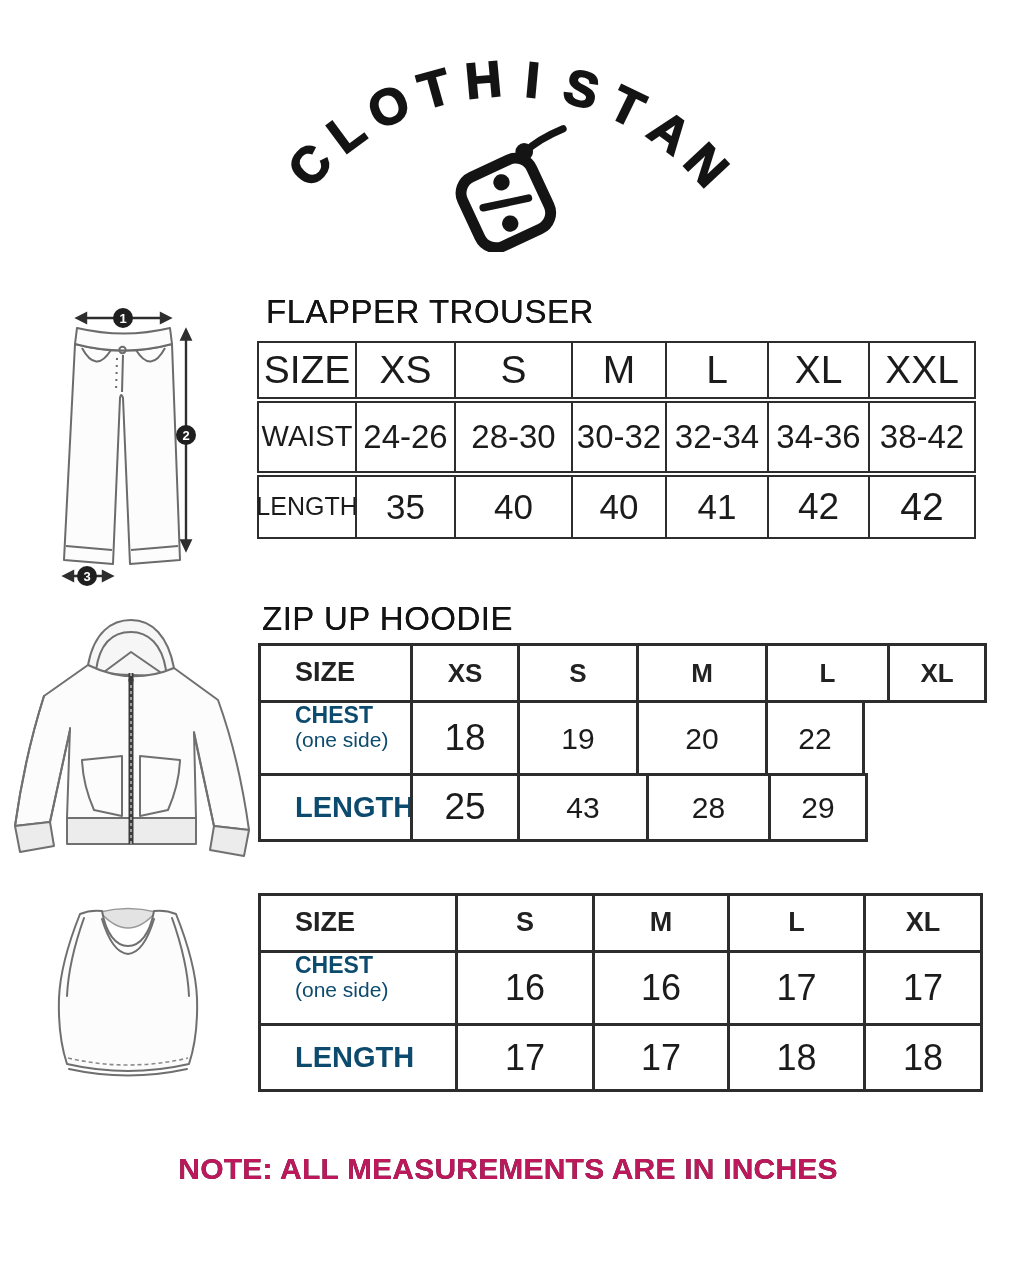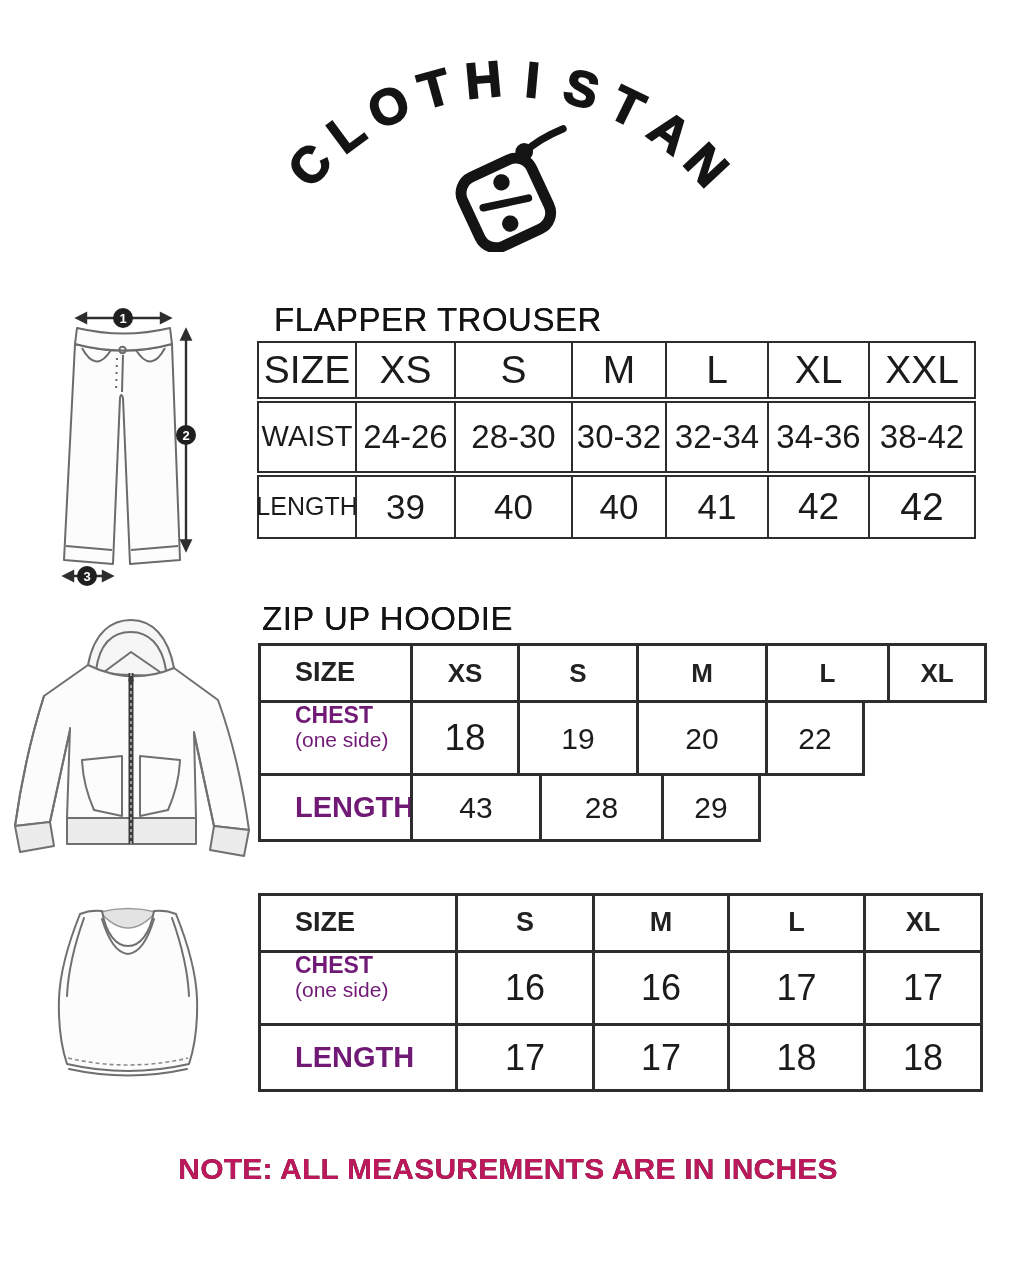--- a/index.html
+++ b/index.html
@@ -49,21 +49,21 @@
   .t2{left:258px;top:643px;}
   .t3{left:258px;top:893px;}
   .t2 .c0{width:155px}.t2 .c1{width:110px}.t2 .c2{width:122px}.t2 .c3{width:132px}
   .t2 .c4{width:125px}.t2 .c5{width:100px}
   .t3 .c0{width:200px}.t3 .c1{width:140px}.t3 .c2{width:138px}.t3 .c3{width:139px}.t3 .c4{width:120px}
   .t2 .rh,.t3 .rh{height:60px;}
   .t2 .rc,.t3 .rc{height:76px;}
   .t2 .rl,.t3 .rl{height:69px;}
   .t2 .rh .cell,.t3 .rh .cell{font-weight:bold;font-size:26px;color:#222;}
   .t3 .rh .cell{font-size:27px;}
-  .t2 .lblcell,.t3 .lblcell{justify-content:flex-start;padding-left:34px;font-weight:bold;color:#701a75;}
+  .t2 .lblcell,.t3 .lblcell{justify-content:flex-start;padding-left:34px;font-weight:bold;color:#0c4a6e;}
   .t2 .rh .lblcell,.t3 .rh .lblcell{font-size:27px;}
   .chest{flex-direction:column;align-items:flex-start;}
   .chest .l1{font-size:23px;font-weight:bold;}
   .chest .l2{font-size:21px;font-weight:normal;}
   .t2 .rl .lblcell,.t3 .rl .lblcell{font-size:29px;}
   .t2 .val{font-size:30px;}
   .t2 .rc .c1,.t2 .rl .c1{font-size:37px;}
   .t3 .val{font-size:36px;}
   
   .illus{position:absolute;}
@@ -133,21 +133,21 @@
   <g>
     <circle cx="103" cy="18" r="10" fill="#1f1f1f"></circle>
     <text x="103" y="22.5" text-anchor="middle" font-size="13" font-weight="bold" fill="#ffffff">1</text>
     <circle cx="166" cy="135" r="10" fill="#1f1f1f"></circle>
     <text x="166" y="139.5" text-anchor="middle" font-size="13" font-weight="bold" fill="#ffffff">2</text>
     <circle cx="67" cy="276" r="10" fill="#1f1f1f"></circle>
     <text x="67" y="280.5" text-anchor="middle" font-size="13" font-weight="bold" fill="#ffffff">3</text>
   </g>
 </svg>
 
-<h2 class="sec-title title-trouser" style="margin:12px;">FLAPPER TROUSER</h2>
+<h2 class="sec-title title-trouser" style="margin:4px;">FLAPPER TROUSER</h2>
 
 <div class="tbl t1">
   <div class="row rh">
     <div class="cell c0">SIZE</div>
     <div class="cell c1">XS</div>
     <div class="cell c2">S</div>
     <div class="cell c3">M</div>
     <div class="cell c4">L</div>
     <div class="cell c5">XL</div>
     <div class="cell c6">XXL</div>
@@ -156,21 +156,21 @@
     <div class="cell c0 lbl">WAIST</div>
     <div class="cell c1">24-26</div>
     <div class="cell c2">28-30</div>
     <div class="cell c3">30-32</div>
     <div class="cell c4">32-34</div>
     <div class="cell c5">34-36</div>
     <div class="cell c6">38-42</div>
   </div>
   <div class="row rl">
     <div class="cell c0 lbl">LENGTH</div>
-    <div class="cell c1">39</div>
+    <div class="cell c1">35</div>
     <div class="cell c2">40</div>
     <div class="cell c3">40</div>
     <div class="cell c4">41</div>
     <div class="cell c5">42</div>
     <div class="cell c6">42</div>
   </div>
 </div>
 
 <svg class="illus illus-hoodie" width="250" height="272" viewBox="0 0 250 272">
   <g stroke="#707070" stroke-width="2" fill="#fcfcfc" stroke-linejoin="round" stroke-linecap="round">
@@ -208,20 +208,21 @@
       <span class="l1">CHEST</span>
       <span class="l2">(one side)</span>
     </div>
     <div class="cell c1 val">18</div>
     <div class="cell c2 val">19</div>
     <div class="cell c3 val">20</div>
     <div class="cell c5 val">22</div>
   </div>
   <div class="row rl">
     <div class="cell c0 lblcell">LENGTH</div>
+    <div class="cell c1 val">25</div>
     <div class="cell c3 val">43</div>
     <div class="cell c4 val">28</div>
     <div class="cell c5 val">29</div>
   </div>
 </div>
 
 <svg class="illus illus-tank" width="200" height="226" viewBox="0 0 200 226">
   <path d="M72,20 Q100,13 128,20 Q100,52 72,20 Z" fill="#e3e3e3" stroke="#9a9a9a" stroke-width="1.5"></path>
   <g stroke="#6f6f6f" stroke-width="2" fill="#fcfcfc" stroke-linejoin="round" stroke-linecap="round">
     <path d="M52,22 C40,52 32,82 31,106 C30,138 35,160 39,172 Q100,186 161,172 C165,160 170,138 169,106 C168,82 160,52 148,22 C141,19 134,18 126,19 C122,42 112,54 100,54 C88,54 78,42 74,19 C66,18 59,19 52,22 Z"></path>

